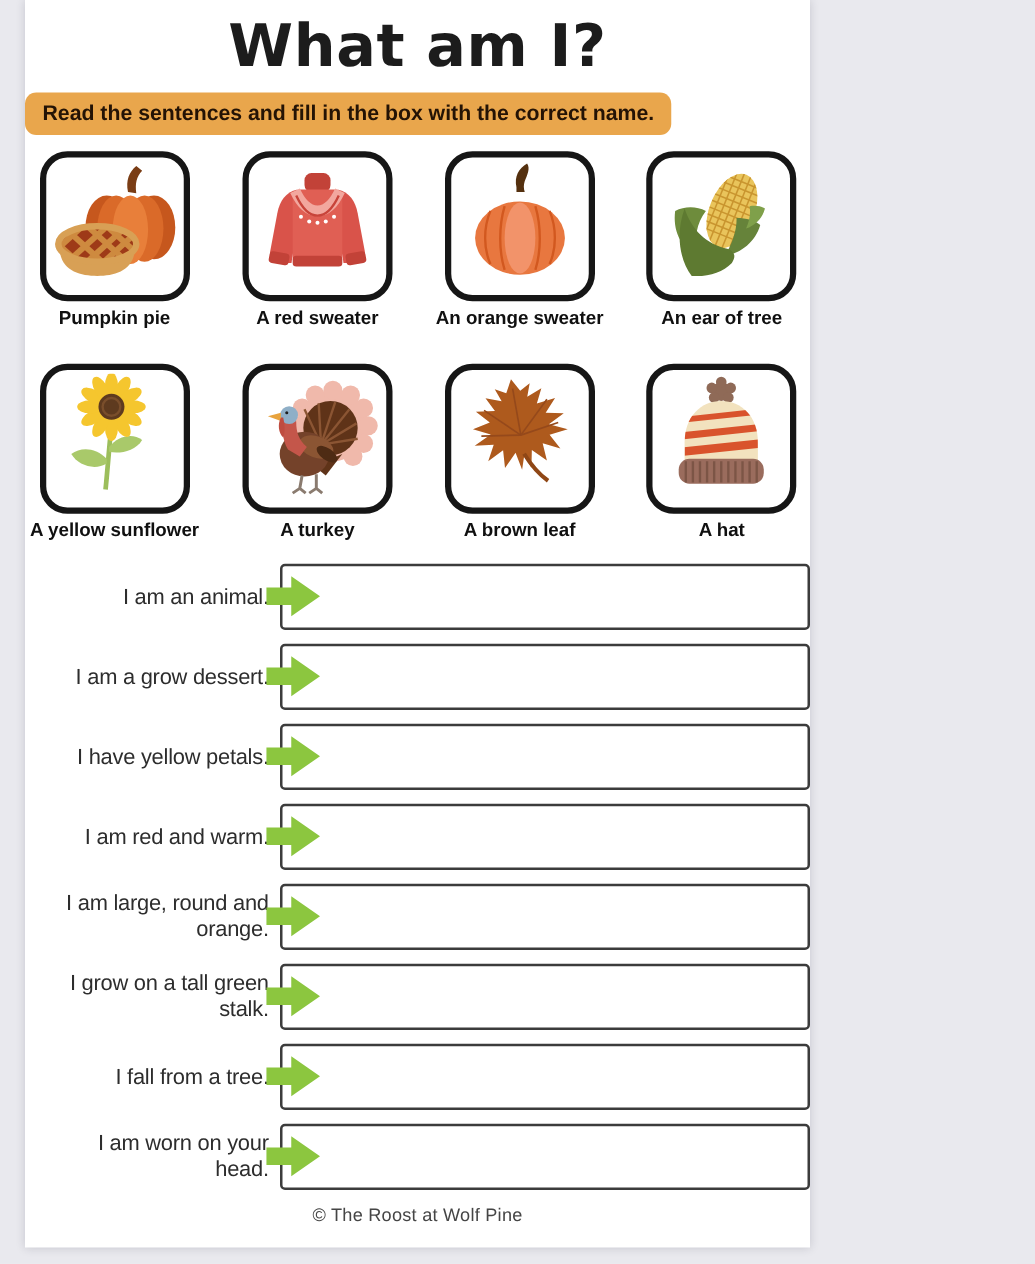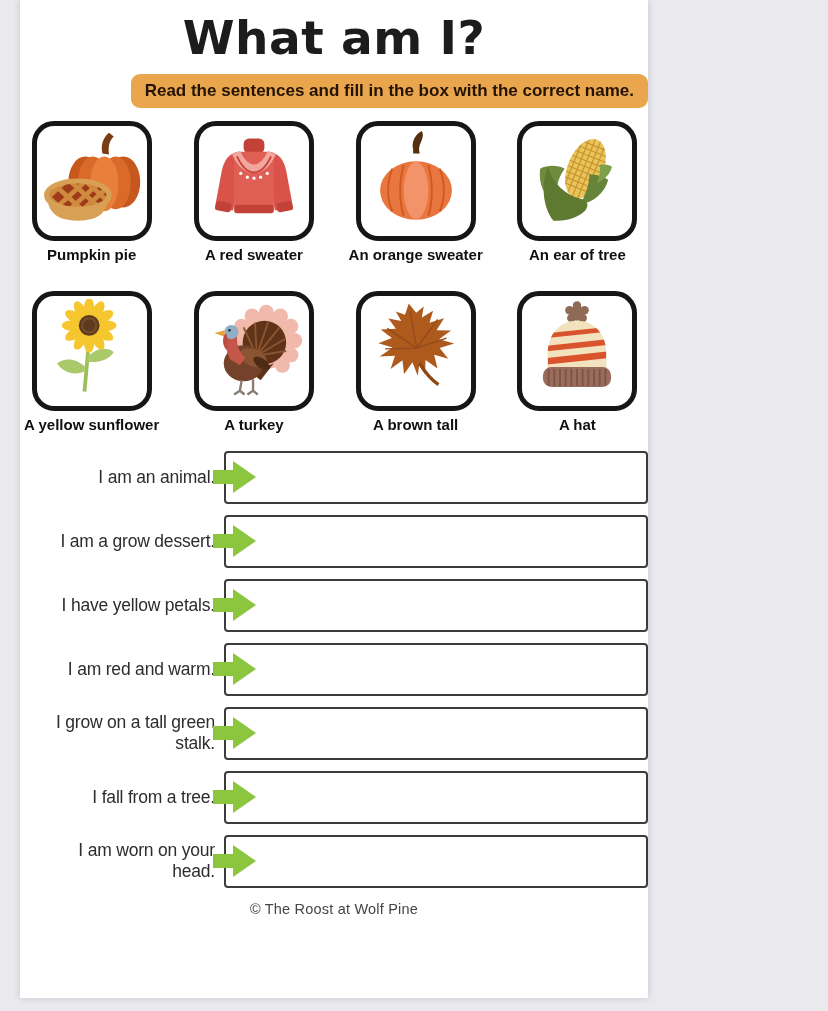--- a/index.html
+++ b/index.html
@@ -6,21 +6,21 @@
   html,body { width:828px; height:1011px; background:#E9E9EE; font-family:"Liberation Sans", sans-serif; overflow:hidden; }
   .page {
     position:absolute; left:20px; top:0; width:628px; height:998px;
     background:#ffffff; box-shadow:0 0 7px rgba(40,40,60,0.18);
   }
   .title {
     padding-top:8px; text-align:center;
     font-size:47px; font-weight:700; color:#1c1c1c; letter-spacing:0.5px;
     font-family:"DejaVu Sans", sans-serif; line-height:1.28;
   }
-  .banner-wrap { text-align:right; margin-top:6px; }
+  .banner-wrap { text-align:left; margin-top:6px; }
   .banner {
     display:inline-block; background:#E9A64C; border-radius:9px;
     padding:7px 14px; font-size:17px; font-weight:700; color:#241305;
   }
   .card-grid {
     width:620px; margin:13px auto 0; display:grid;
     grid-template-columns:repeat(4,1fr); column-gap:30px; row-gap:12px;gap:28px;
   }
   .card { display:flex; flex-direction:column; align-items:center; }
   .card-frame {
@@ -249,21 +249,21 @@
               <line x1="55" y1="52" x2="55" y2="12"></line>
                 <line x1="55" y1="52" x2="28" y2="26"></line>
               <line x1="55" y1="52" x2="82" y2="26"></line>
                 <line x1="55" y1="52" x2="22" y2="47"></line>
               <line x1="55" y1="52" x2="88" y2="47"></line>
             </g>
             <path d="M55,68 C59,78 63,86 71,94" stroke="#8F4716" stroke-width="3.5" fill="none"></path>
           </g>
         </svg>
       </div>
-      <div class="card-label">A brown tall</div>
+      <div class="card-label">A brown leaf</div>
     </div>
 
     <div class="card">
       <div class="card-frame">
         <svg viewBox="0 0 110 110">
           <g fill="#8F6A57">
             <circle cx="55" cy="15" r="8"></circle>
             <circle cx="47" cy="12" r="4.5"></circle>
               <circle cx="55" cy="7" r="4.5"></circle>
               <circle cx="63" cy="12" r="4.5"></circle>
@@ -338,20 +338,29 @@
     <div class="row">
       <div class="row-label">I am red and warm.</div>
       <div class="answer-wrap">
         <svg class="arrow-icon" viewBox="0 0 44 38">
             <polygon points="0,12 20,12 20,3 43,19 20,35 20,26 0,26" fill="#8CC63F"></polygon>
           </svg>
         <div class="answer-box"></div>
       </div>
     </div>
 
+    <div class="row">
+      <div class="row-label">I am large, round and orange.</div>
+      <div class="answer-wrap">
+        <svg class="arrow-icon" viewBox="0 0 44 38">
+            <polygon points="0,12 20,12 20,3 43,19 20,35 20,26 0,26" fill="#8CC63F"></polygon>
+          </svg>
+        <div class="answer-box"></div>
+      </div>
+    </div>
 
     <div class="row">
       <div class="row-label">I grow on a tall green stalk.</div>
       <div class="answer-wrap">
         <svg class="arrow-icon" viewBox="0 0 44 38">
             <polygon points="0,12 20,12 20,3 43,19 20,35 20,26 0,26" fill="#8CC63F"></polygon>
           </svg>
         <div class="answer-box"></div>
       </div>
     </div>

